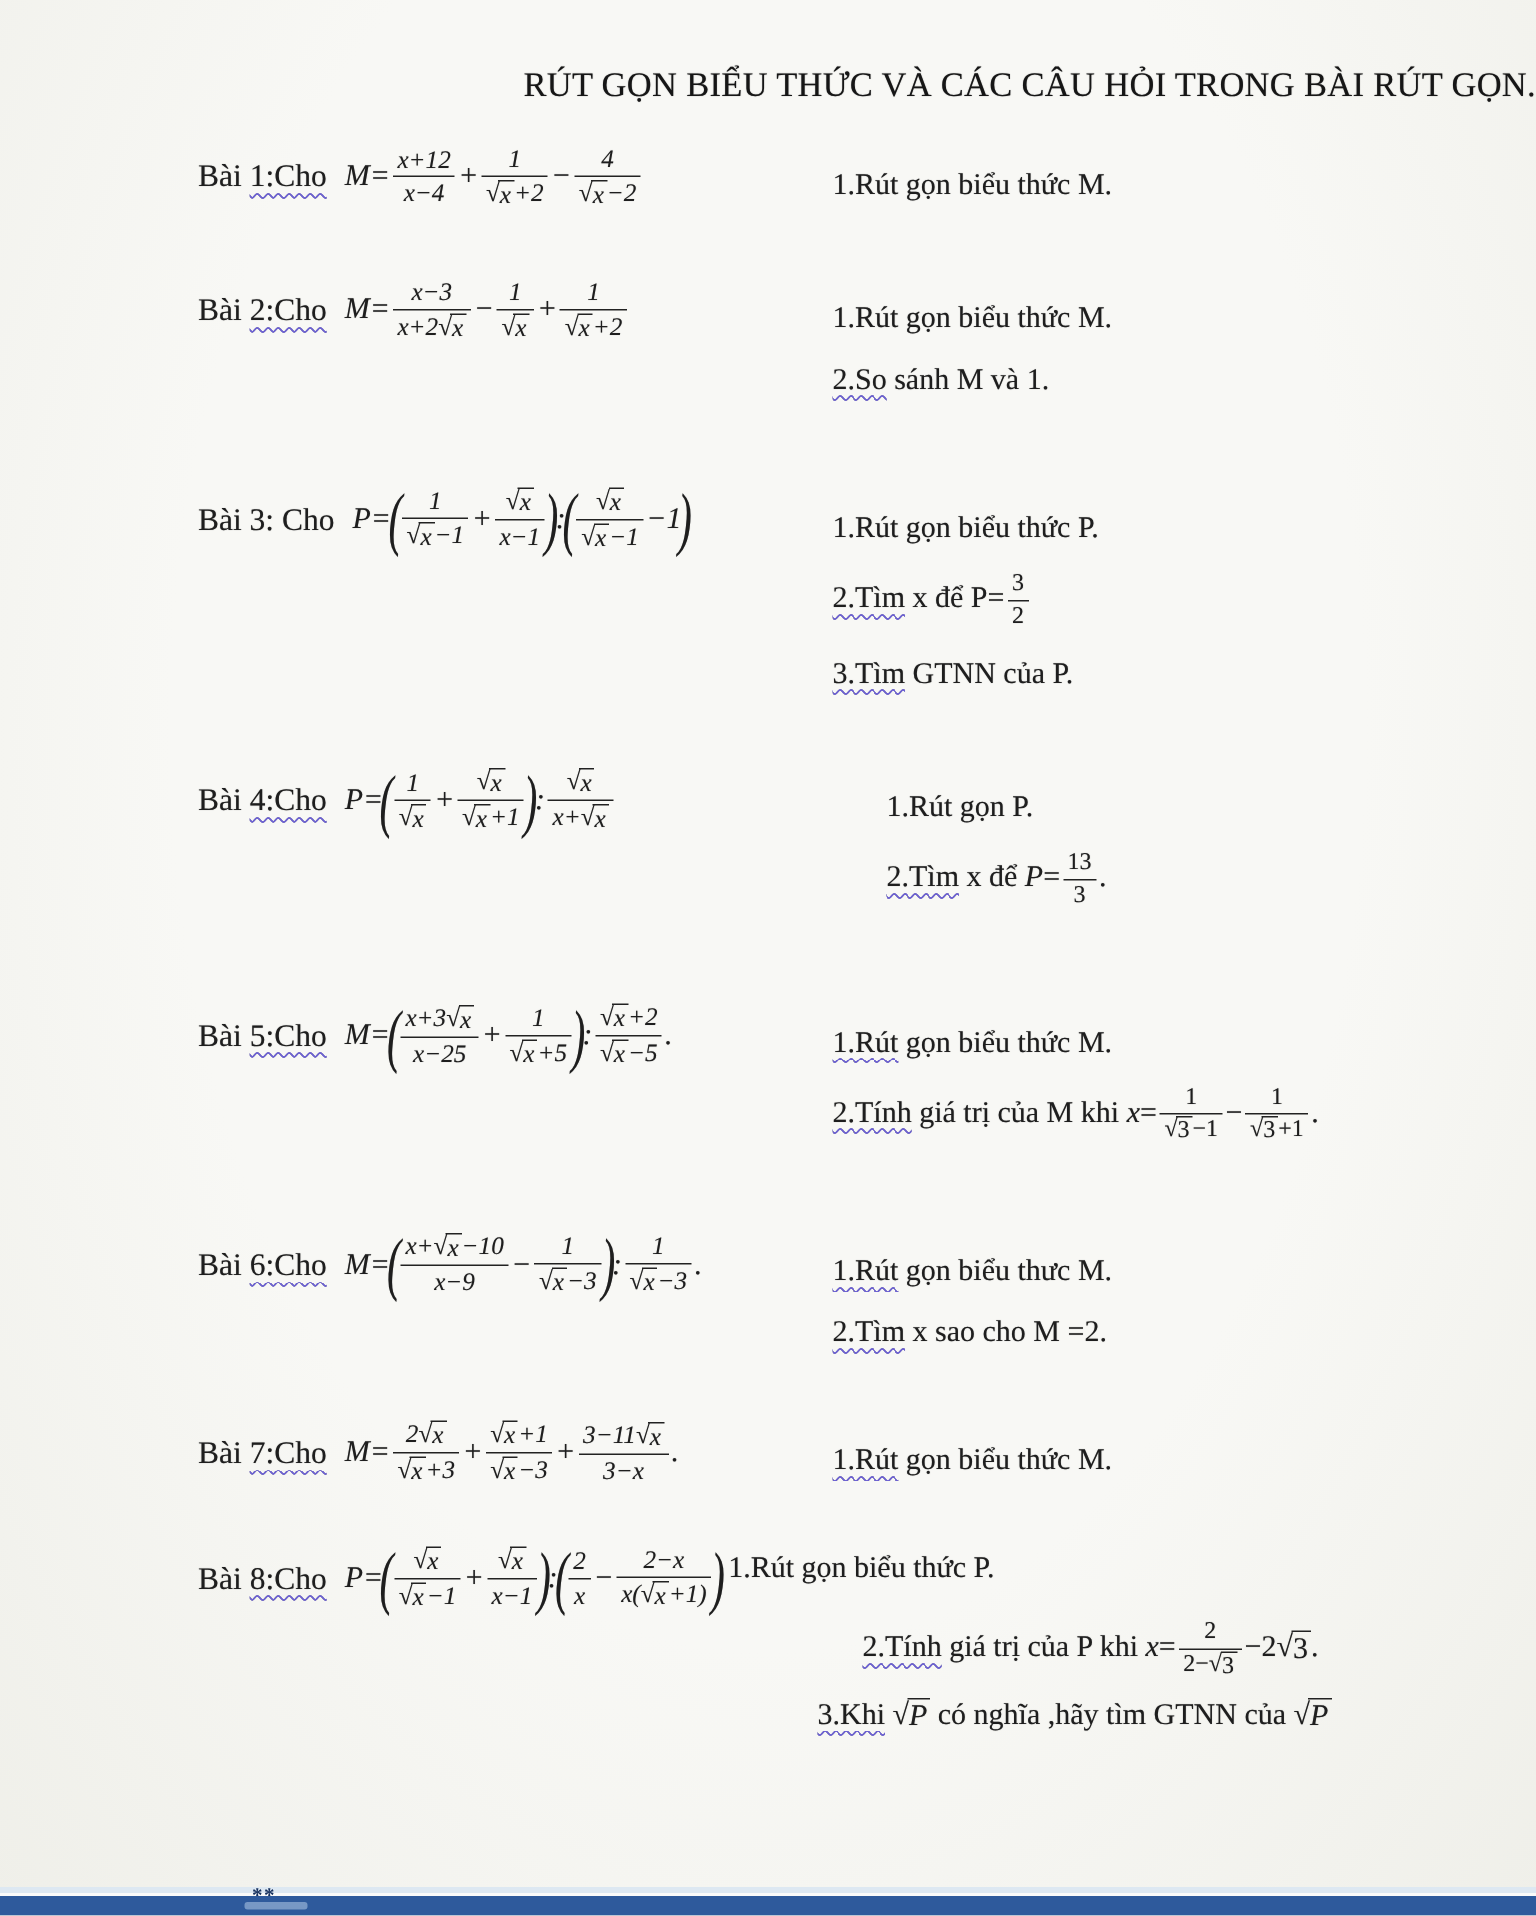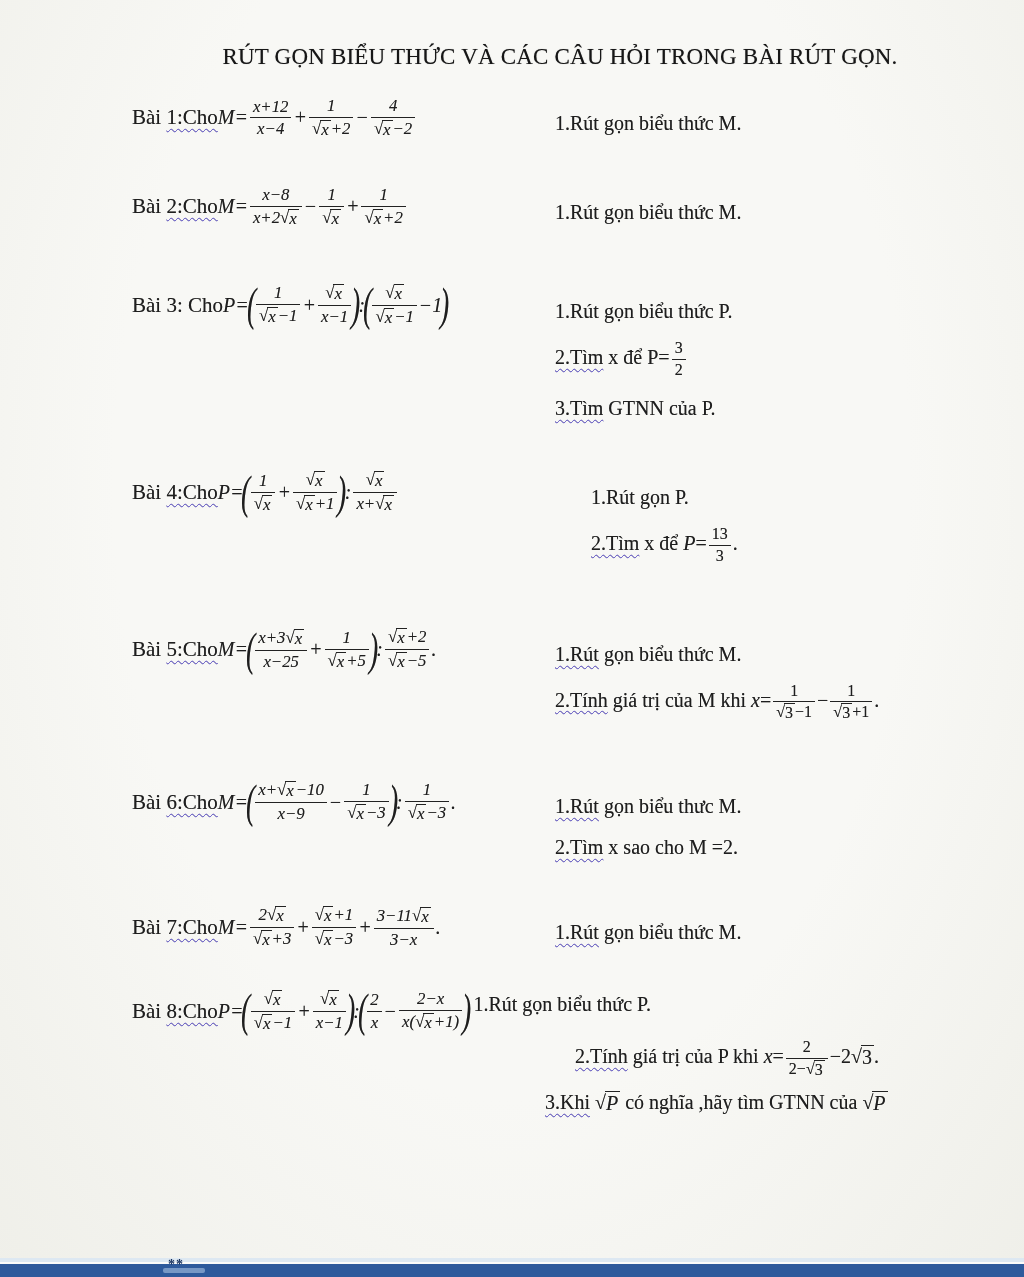--- a/index.html
+++ b/index.html
@@ -1,24 +1,24 @@
 <!DOCTYPE html>
 <html style="--wavy: #6b5fd6;"><head>
 <meta charset="utf-8">
 <style>
   html,body{margin:0;padding:0;background:#eceae6;}
   body{width:1024px;height:1277px;overflow:hidden;font-family:"Liberation Serif",serif;color:#1e1e1e;}
   .page{position:relative;width:1024px;height:1277px;
         background:radial-gradient(ellipse at 50% 38%, #f8f8f5 55%, #efefe9 100%);
         filter:blur(0.35px);}
-  .title{padding:44px 0 10px 96px;text-align:center;font-size:23px;letter-spacing:.2px;color:#161616;
+  .title{padding:44px 0 10px 96px;text-align:right;font-size:23px;letter-spacing:.2px;color:#161616;
          text-shadow:0 0 .7px rgba(30,30,30,.55);}
   .problems{padding:16px 8px 0 132px;}
   .prob{display:flex;align-items:flex-start;}
-  .left{flex:0 0 423px;display:flex;align-items:center;gap:0;}
+  .left{flex:0 0 423px;display:flex;align-items:center;gap:12px;}
   .label{font-size:21px;white-space:nowrap;text-shadow:0 0 .6px rgba(30,30,30,.5);}
   .formula{font-size:20px;font-style:italic;display:inline-flex;align-items:center;
            text-shadow:0 0 .6px rgba(30,30,30,.45);}
   .qcol{flex:1;padding-top:14px;}
   .q{font-size:20px;line-height:1.3;margin-bottom:15px;text-shadow:0 0 .6px rgba(30,30,30,.5);}
   
   .frac{display:inline-flex;flex-direction:column;text-align:center;vertical-align:middle;
         font-size:.84em;margin:0 2px;line-height:1.18;}
   .frac .num{border-bottom:1.2px solid #222;padding:0 3px 1px;}
   .frac .den{padding:1px 3px 0;}
@@ -82,41 +82,42 @@
             </span></span>
         </div>
         <div class="qcol">
           <div class="q">1.Rút gọn biểu thức M.</div>
         </div>
       </div>
       <div class="prob p2">
         <div class="left">
           <span class="label">Bài <span class="wavy">2:Cho</span></span>
           <span class="formula">M=<span class="frac">
-              <span class="num">x−8</span>
+              <span class="num">x−3</span>
               <span class="den">x+2<span class="sqrt">
                   <span class="rad">√</span>
                   <span class="rdc">x</span>
                 </span></span>
             </span>−<span class="frac">
               <span class="num">1</span>
               <span class="den"><span class="sqrt">
                   <span class="rad">√</span>
                   <span class="rdc">x</span>
                 </span></span>
             </span>+<span class="frac">
               <span class="num">1</span>
               <span class="den"><span class="sqrt">
                   <span class="rad">√</span>
                   <span class="rdc">x</span>
                 </span>+2</span>
             </span></span>
         </div>
         <div class="qcol">
           <div class="q">1.Rút gọn biểu thức M.</div>
+          <div class="q"><span class="wavy">2.So</span> sánh M và 1.</div>
         </div>
       </div>
       <div class="prob p3">
         <div class="left">
           <span class="label">Bài 3: Cho</span>
           <span class="formula">P=<span class="grp">
               <span class="gp">(</span>
               <span class="gin"><span class="frac">
                   <span class="num">1</span>
                   <span class="den"><span class="sqrt">

